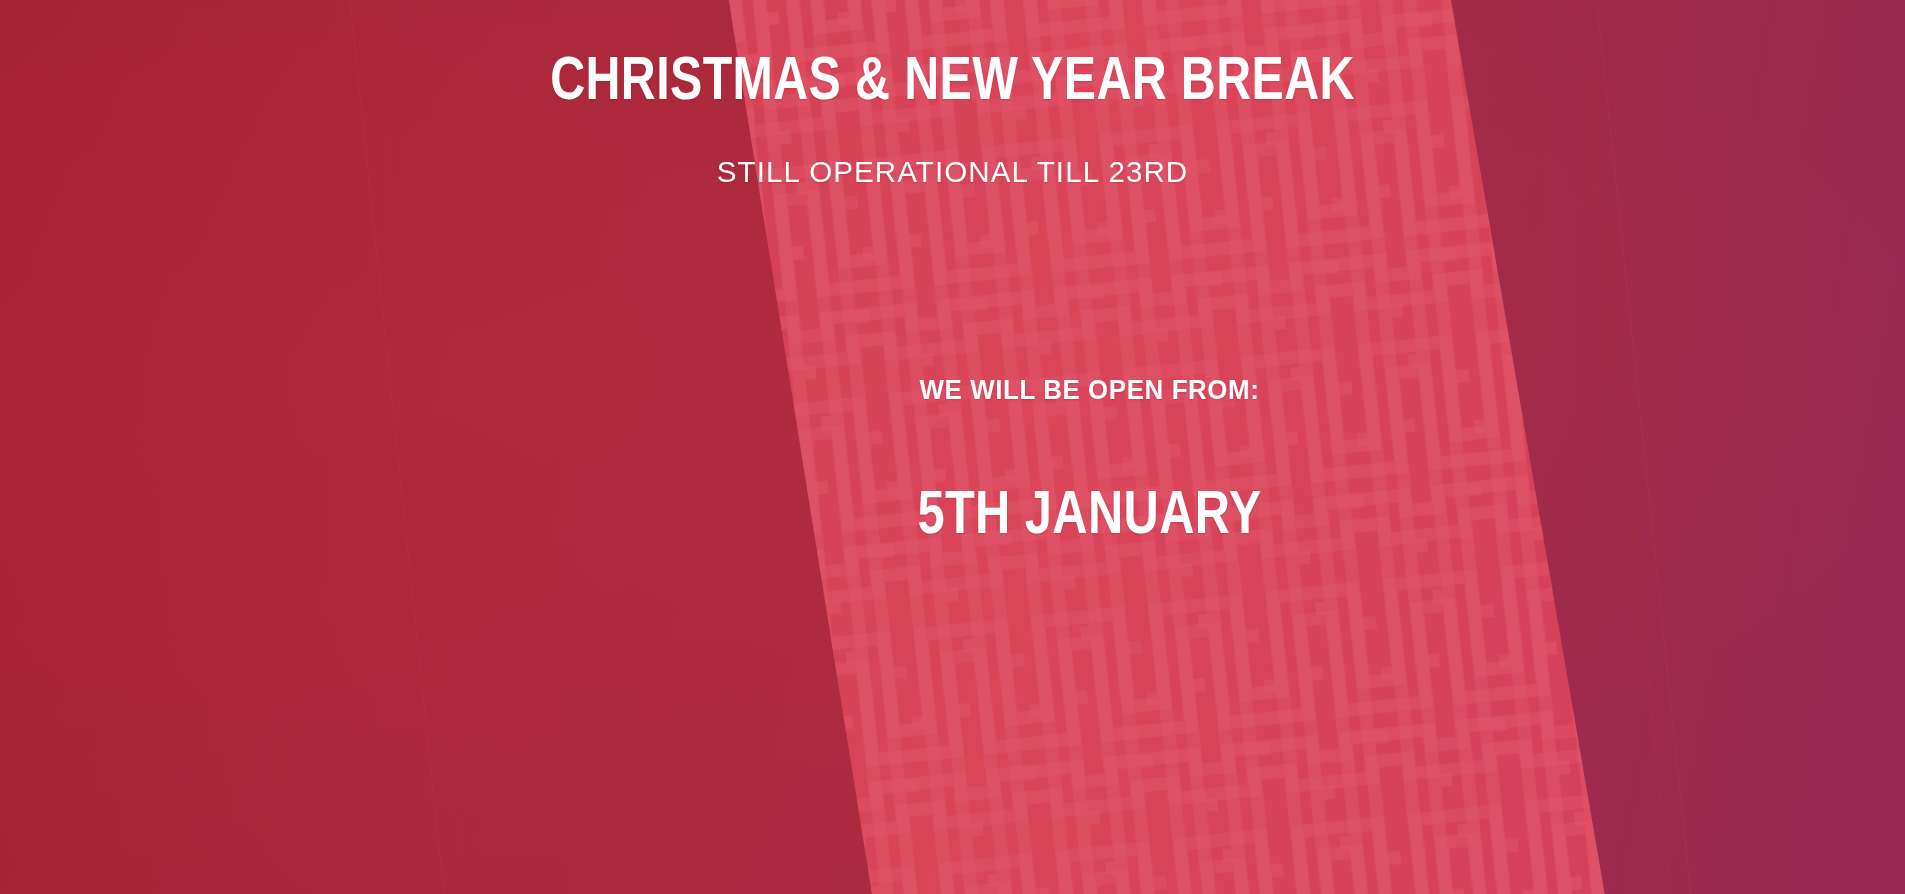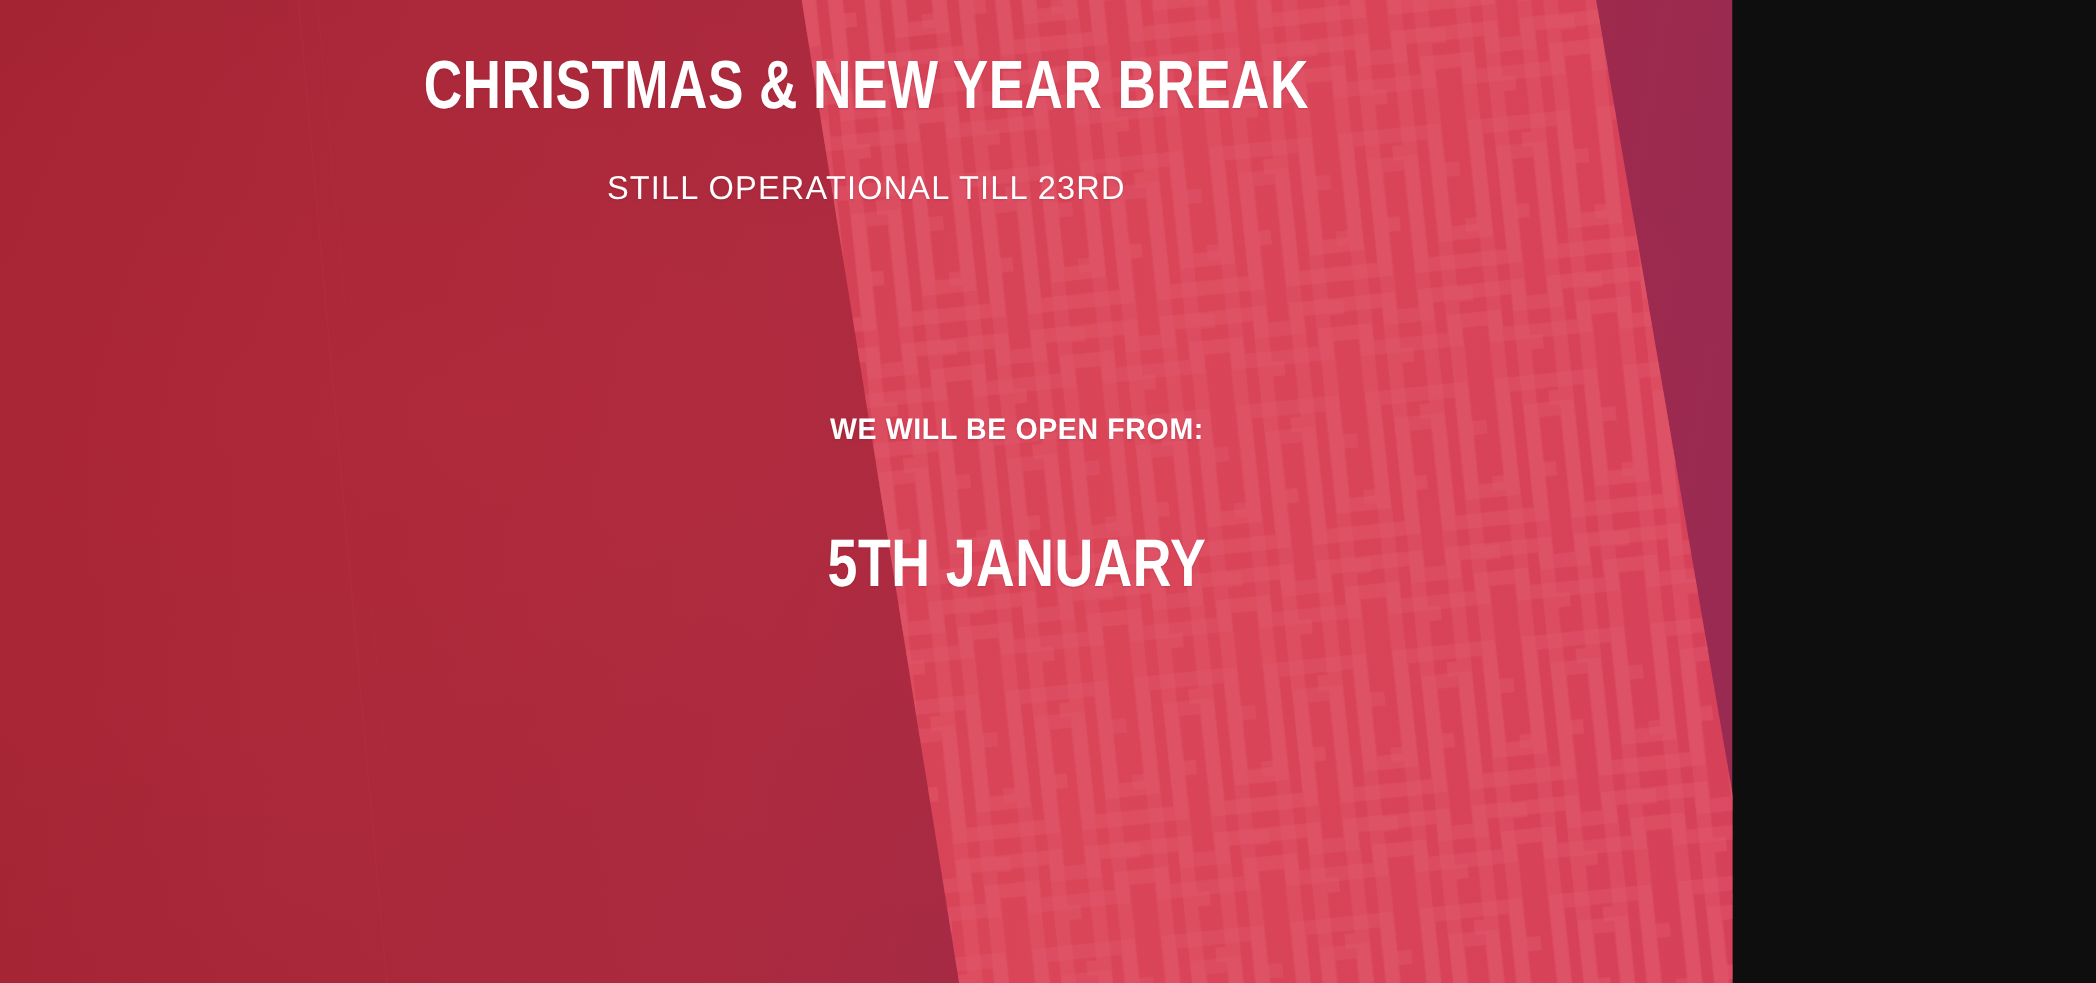--- a/index.html
+++ b/index.html
@@ -2,21 +2,21 @@
 <html><head>
 <meta charset="utf-8">
 <style>
   html, body {
     margin: 0;
     padding: 0;
     background: #0e0e0e;
   }
   #stage {
     position: relative;
-    width: 1575px;
+    width: 1905px;
     height: 894px;
     overflow: hidden;
     font-family: "Liberation Sans", sans-serif;
     user-select: none;
   }
 
   
   .bg-base {
     position: absolute;
     inset: 0;

